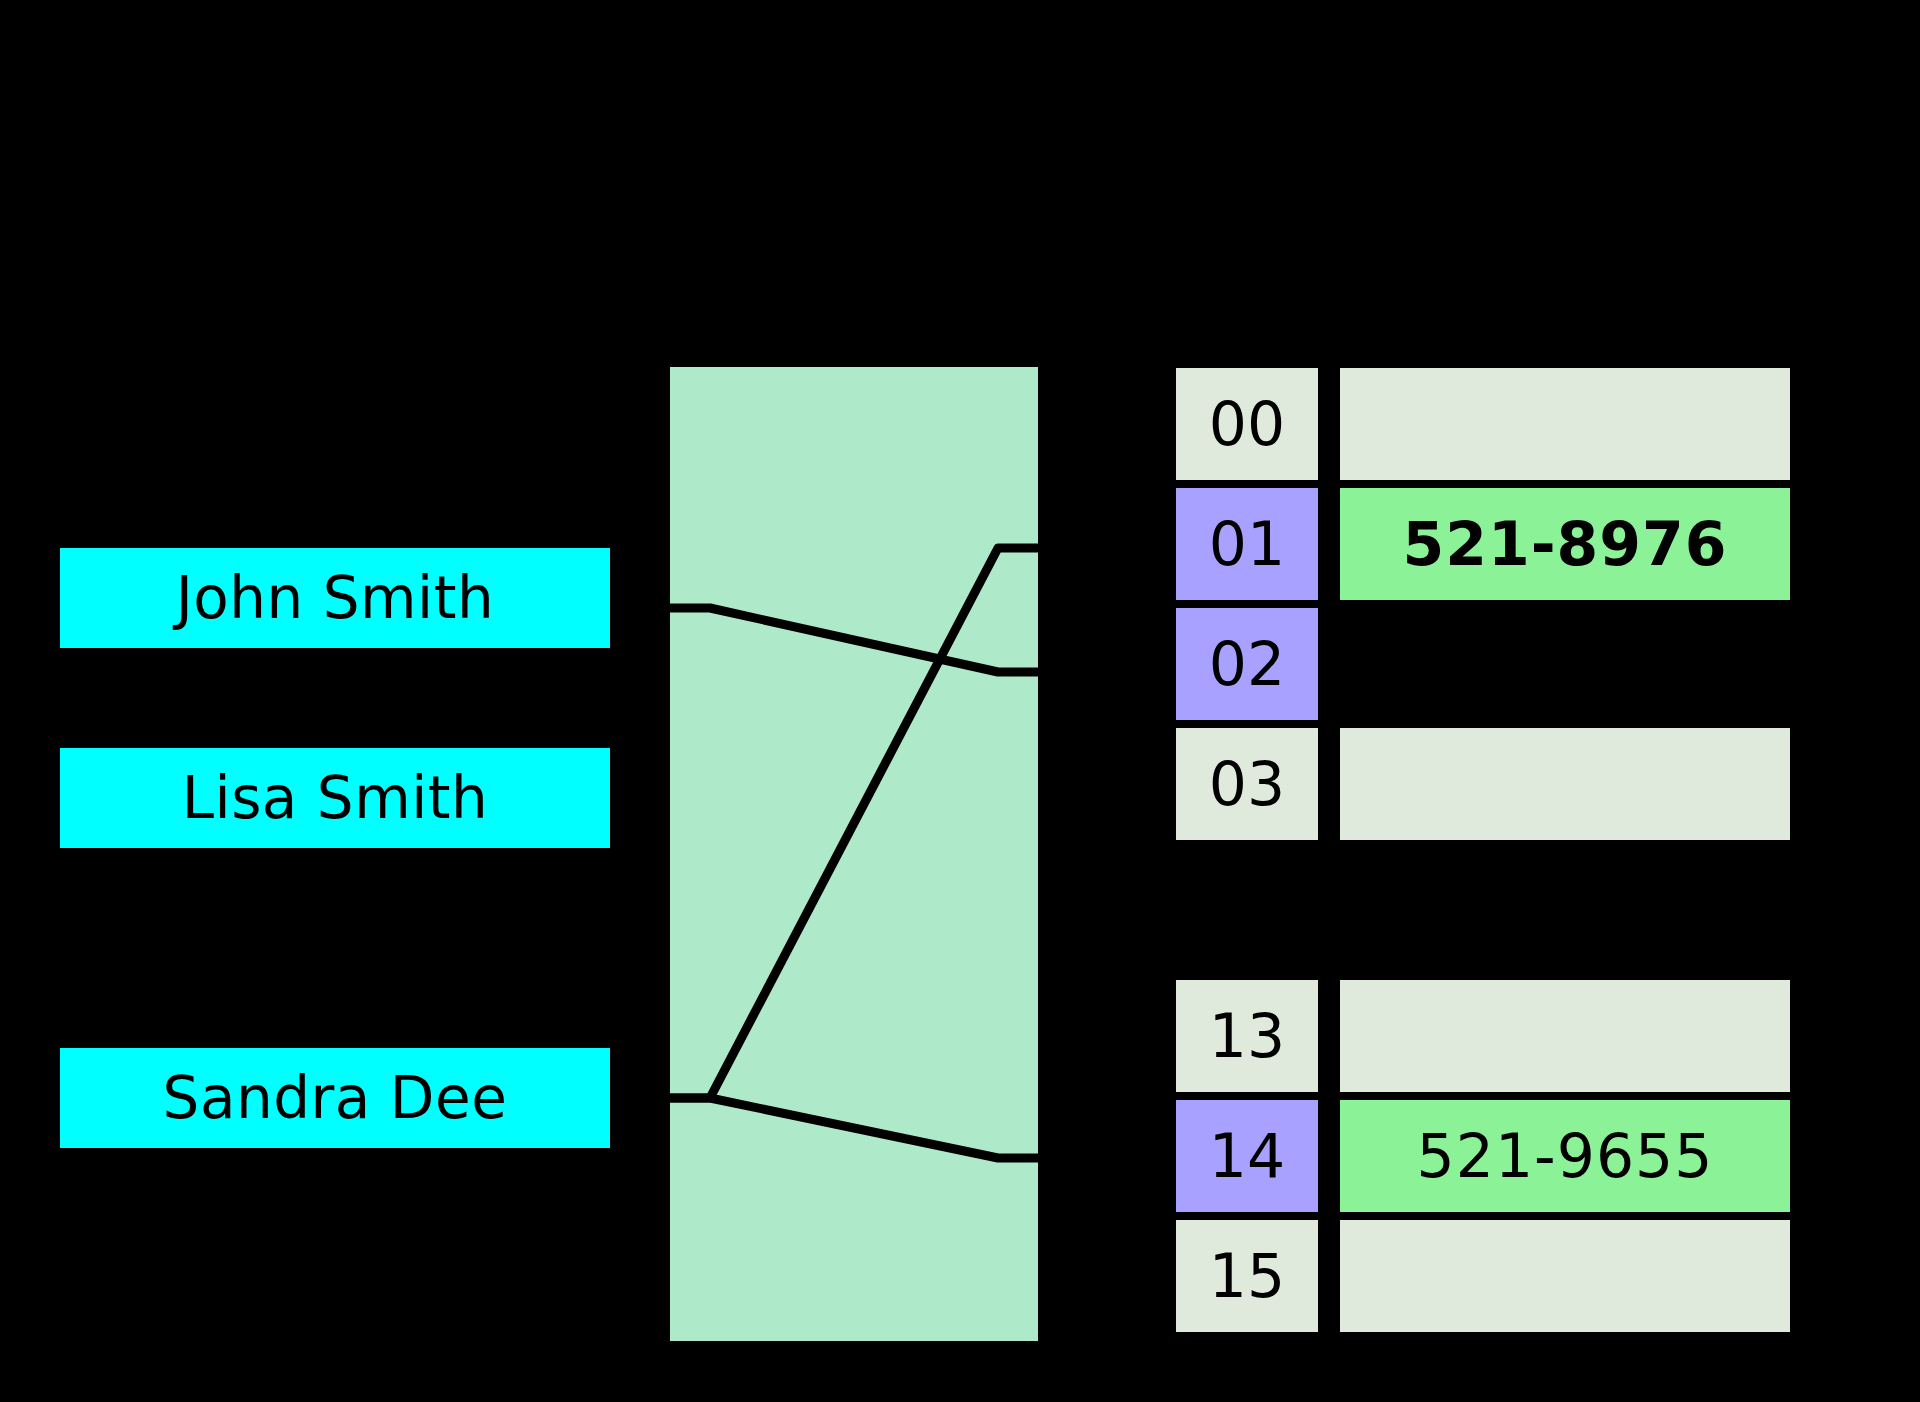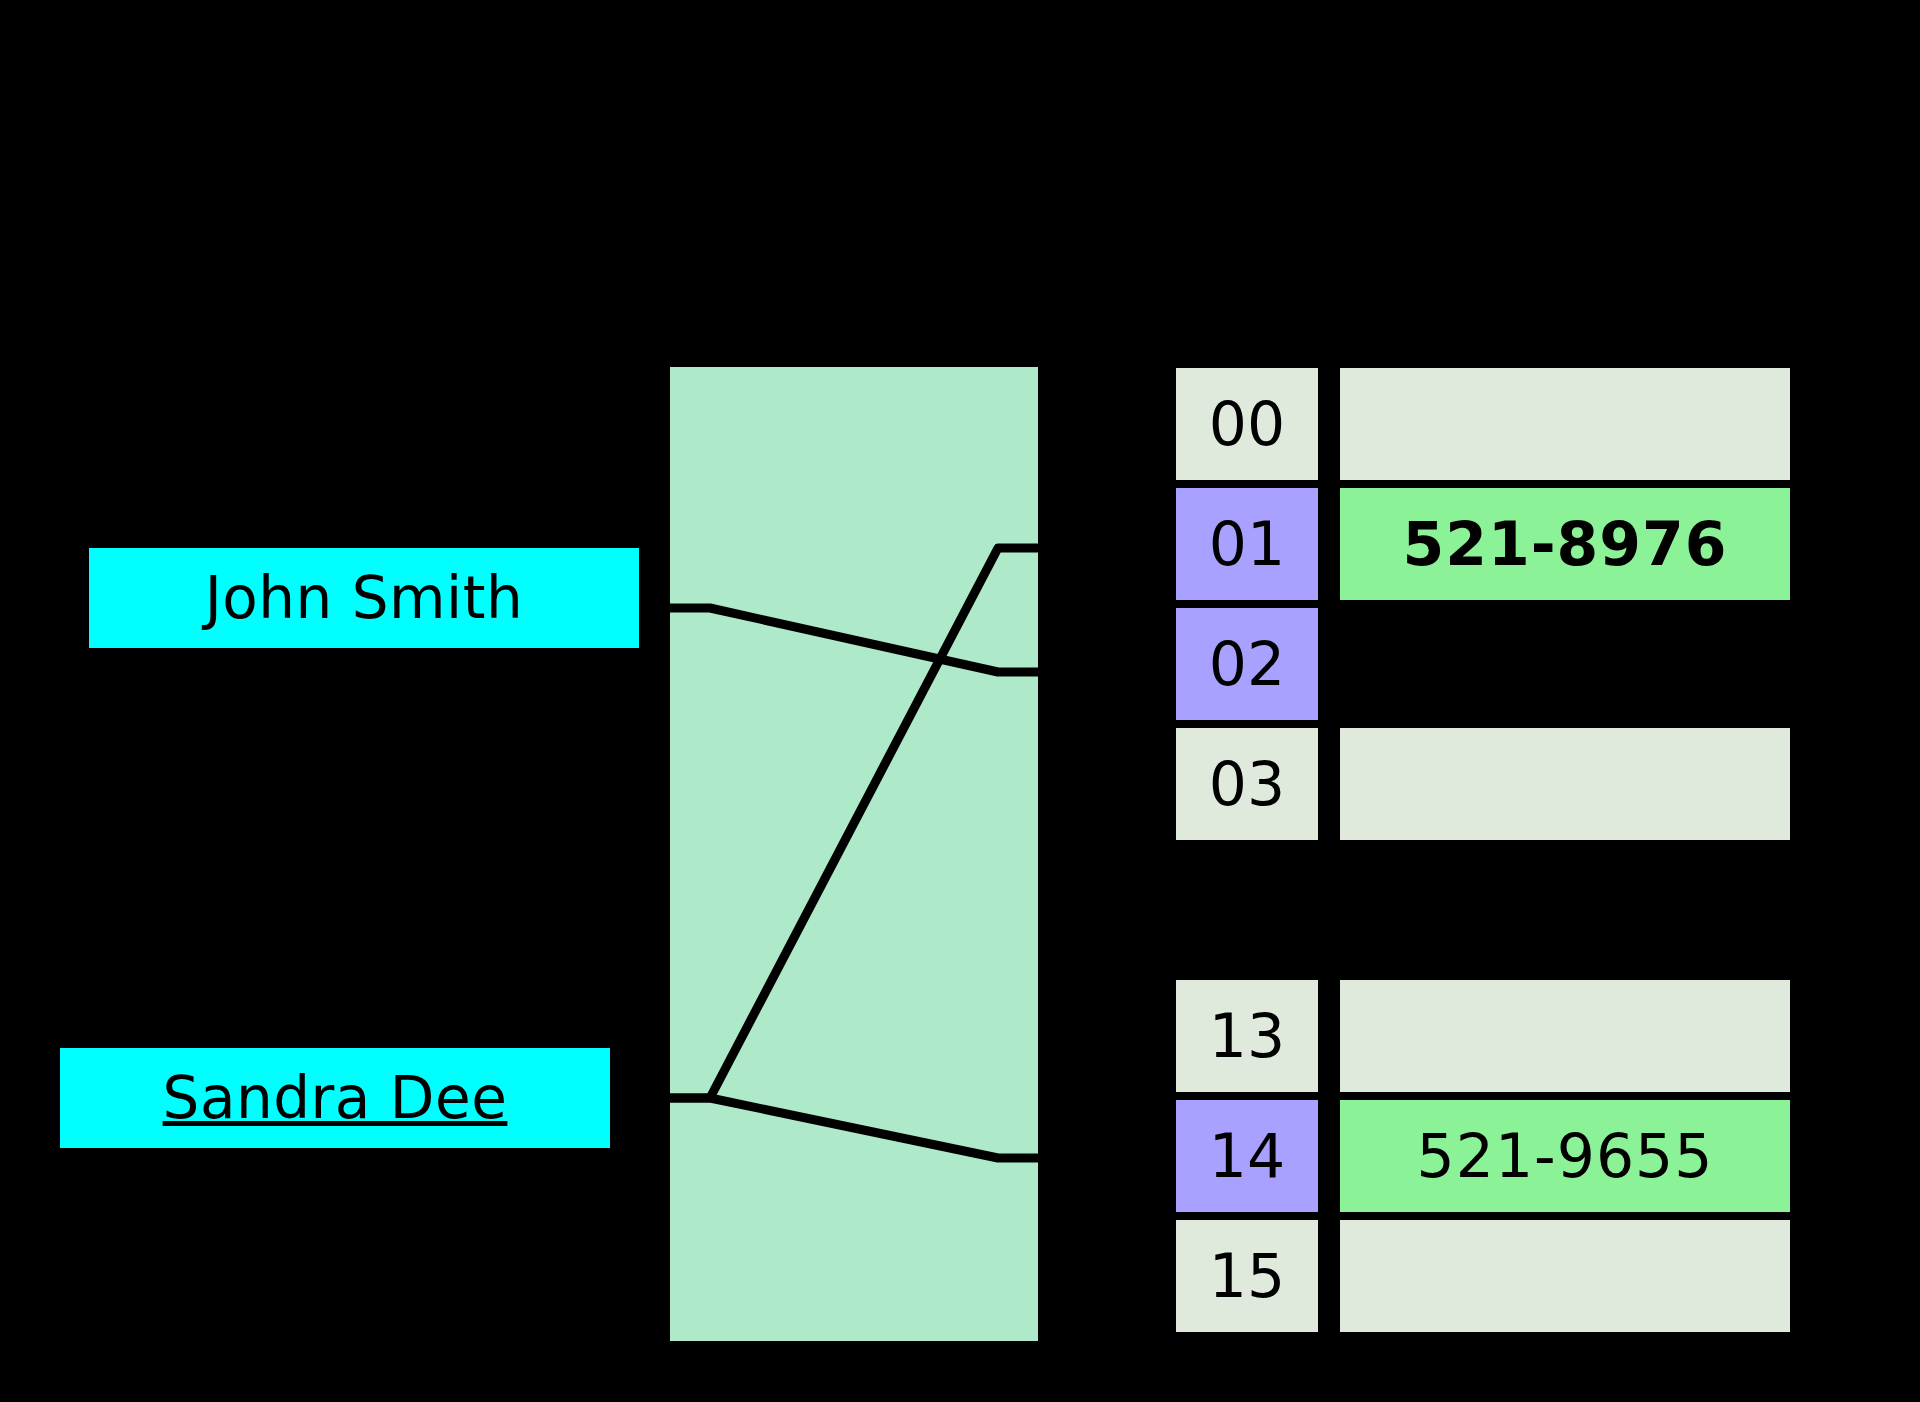--- a/index.html
+++ b/index.html
@@ -89,24 +89,27 @@
 <div id="stage">
 
   <div id="hash-band" style="left: 670px; top: 367px; width: 368px; height: 974px; background: rgb(174, 234, 202);"></div>
 
   <svg id="hash-lines" width="1920" height="1402" viewBox="0 0 1920 1402">
       <polyline points="600,608 710,608 998,672 1108,672" fill="none" stroke="#000000" stroke-width="9" stroke-linejoin="round" stroke-linecap="butt"></polyline>
       <polyline points="600,1098 710,1098 998,548 1108,548" fill="none" stroke="#000000" stroke-width="9" stroke-linejoin="round" stroke-linecap="butt"></polyline>
       <polyline points="600,1098 710,1098 998,1158 1108,1158" fill="none" stroke="#000000" stroke-width="9" stroke-linejoin="round" stroke-linecap="butt"></polyline>
     </svg>
 
-  <div class="key-box" style="left: 60px; top: 548px; width: 550px; height: 100px; background: rgb(0, 255, 255); margin-left: 29px;">
+  <div class="key-box" style="left: 60px; top: 548px; width: 550px; height: 100px; background: rgb(0, 255, 255);">
     <span>John Smith</span>
   </div>
-  <div class="key-box" style="left: 60px; top: 1048px; width: 550px; height: 100px; background: rgb(0, 255, 255); text-decoration: underline;">
+  <div class="key-box" style="left: 60px; top: 748px; width: 550px; height: 100px; background: rgb(0, 255, 255);">
+    <span>Lisa Smith</span>
+  </div>
+  <div class="key-box" style="left: 60px; top: 1048px; width: 550px; height: 100px; background: rgb(0, 255, 255);">
     <span>Sandra Dee</span>
   </div>
 
   <div class="bucket-table" style="left: 1176px; top: 368px;">
       <div class="bucket-row" style="top: 0px; left: 0px; height: 112px;">
         <div class="idx-cell" style="background: rgb(223, 234, 221);">00</div>
         <div class="val-cell" style="background: rgb(223, 234, 221);"></div>
       </div>
       <div class="bucket-row" style="top: 120px; left: 0px; height: 112px;">
         <div class="idx-cell filled" style="background: rgb(169, 161, 255);">01</div>

